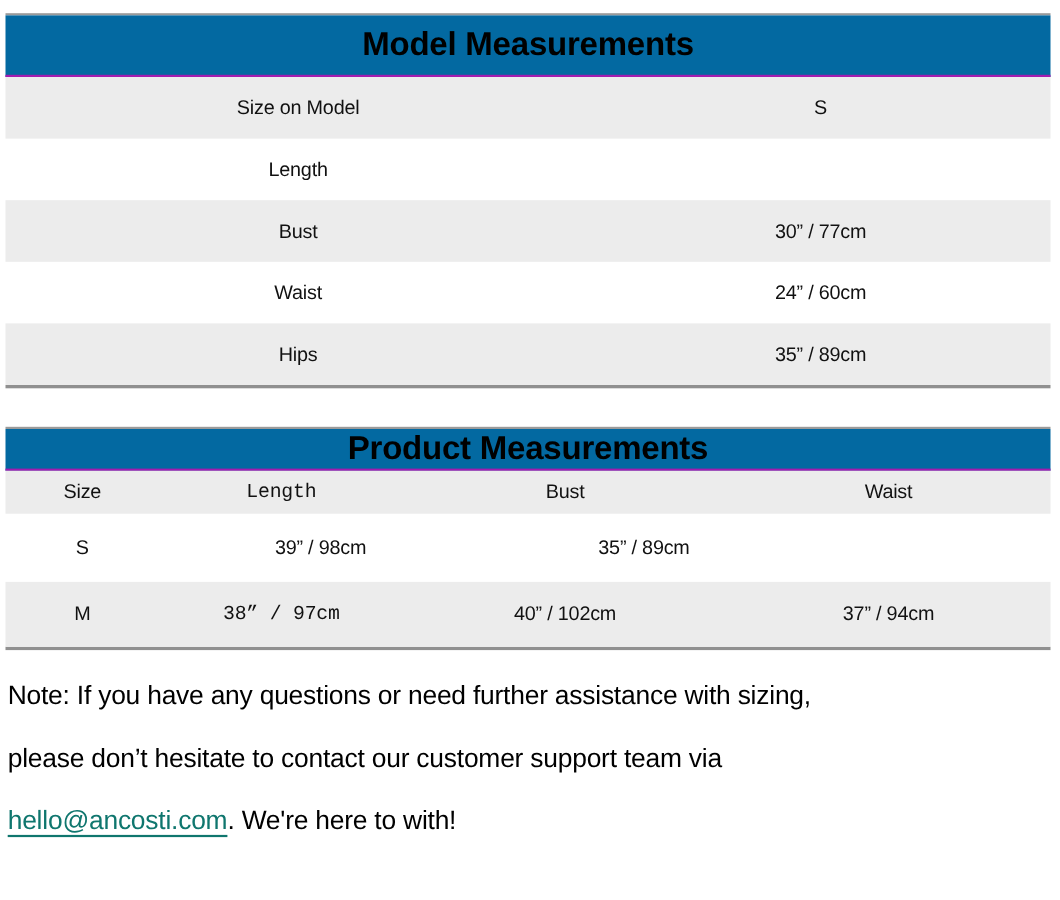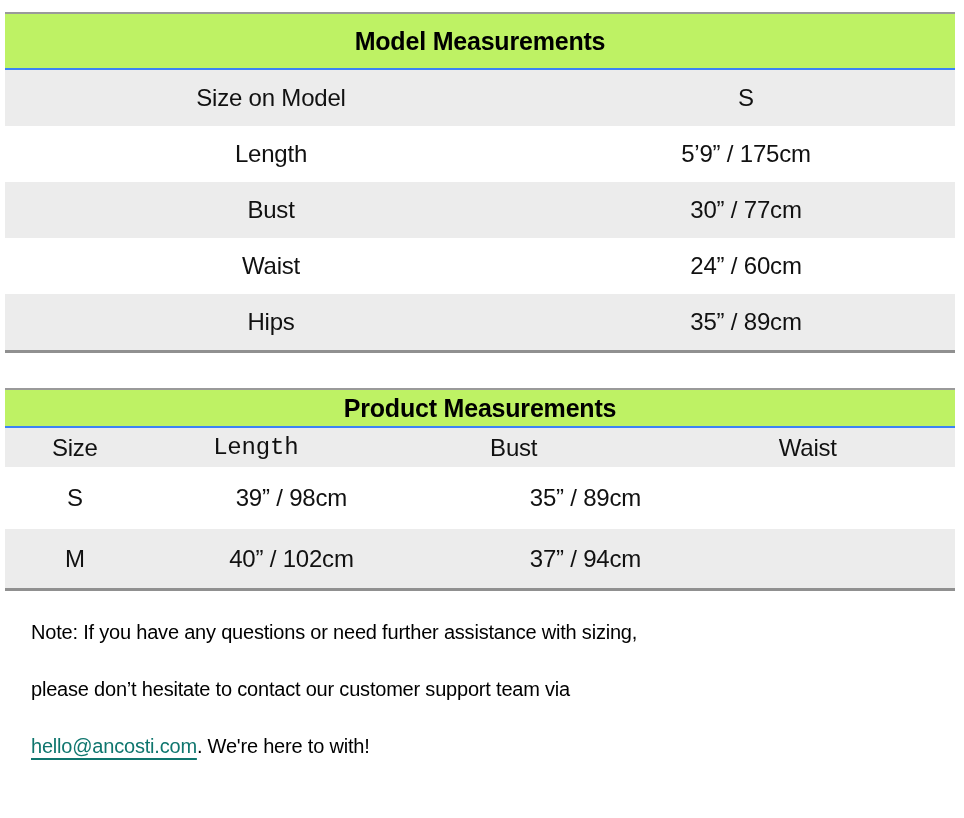--- a/index.html
+++ b/index.html
@@ -18,30 +18,30 @@
   }
   .sizetable {
     width: 950px;
     border-top: 2px solid #9a9a9a;
     border-bottom: 3px solid #909090;
   }
   .t-title {
     height: 56px;
     display: flex; align-items: center; justify-content: center;
     font-weight: bold;
-    font-size: 25px;
+    font-size: 30px;
     letter-spacing: -0.2px;
-    border-bottom: 2px solid #3b82f6;
-    background: #bef264;
+    border-bottom: 2px solid #a21caf;
+    background: #0369a1;
     color: #000000;
   }
   .t-row {
     display: flex;
     align-items: stretch;
-    font-size: 24px;
+    font-size: 18px;
     letter-spacing: -0.2px;
   }
   .t-row.alt { background: #ececec; }
   .cell {
     display: flex; align-items: center; justify-content: center;
     text-align: center;
     white-space: nowrap;
   }
   
   .m-row { height: 56px; }
@@ -52,22 +52,22 @@
   .p-head { height: 39px; }
   .p-row-s { height: 62px; }
   .p-row-m { height: 59px; }
   .p-c1 { width: 14.7%; }
   .p-c2 { width: 23.4%; font-family: Liberation Mono, monospace; }
   .p-c3 { width: 30.9%; }
   .p-c4 { width: 31.0%; }
   .gap { height: 35px; }
   .note {
     margin-top: 13px;
-    margin-left: 26px;
-    font-size: 20px;
+    margin-left: 2px;
+    font-size: 24px;
     letter-spacing: -0.2px;
     color: #000000;
   }
   .note-line {
     height: 57px;
     line-height: 57px;
     white-space: nowrap;
   }
   .email-link {
     color: #0f766e;
@@ -83,21 +83,20 @@
 
   <div class="sizetable">
     <div class="t-title">Model Measurements</div>
 
     <div class="t-row m-row alt">
       <div class="cell m-c1">Size on Model</div>
       <div class="cell m-c2">S</div>
     </div>
     <div class="t-row m-row">
       <div class="cell m-c1">Length</div>
-      <div class="cell m-c2">5’9” / 175cm</div>
     </div>
     <div class="t-row m-row alt">
       <div class="cell m-c1">Bust</div>
       <div class="cell m-c2">30” / 77cm</div>
     </div>
     <div class="t-row m-row">
       <div class="cell m-c1">Waist</div>
       <div class="cell m-c2">24” / 60cm</div>
     </div>
     <div class="t-row m-row alt">
@@ -118,20 +117,21 @@
       <div class="cell p-c4">Waist</div>
     </div>
 
     <div class="t-row p-row-s">
       <div class="cell p-c1">S</div>
       <div class="cell p-c3">39” / 98cm</div>
       <div class="cell p-c4">35” / 89cm</div>
     </div>
     <div class="t-row p-row-m alt">
       <div class="cell p-c1">M</div>
+      <div class="cell p-c2">38” / 97cm</div>
       <div class="cell p-c3">40” / 102cm</div>
       <div class="cell p-c4">37” / 94cm</div>
     </div>
   </div>
 
   <div class="note">
     <div class="note-line">Note: If you have any questions or need further assistance with sizing,</div>
     <div class="note-line">please don’t hesitate to contact our customer support team via</div>
     <div class="note-line"><a href="#" class="email-link">hello@ancosti.com</a><span>. We're here to with!</span></div>
   </div>

